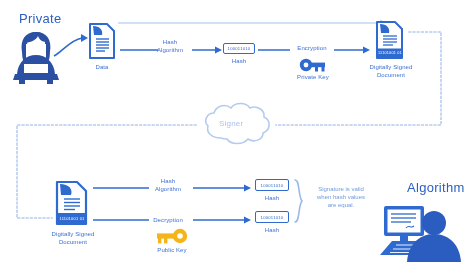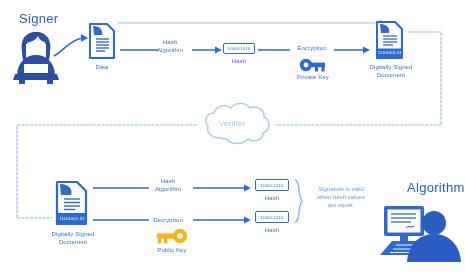--- a/index.html
+++ b/index.html
@@ -80,23 +80,23 @@
              C 10 38 5 32 7 26
              C 2 21 6 13 13 13
              C 15 6 24 3 30 8
              C 34 2 45 2 49 8
              C 56 5 64 10 63 17
              C 70 20 70 30 62 33
              C 62 40 53 43 47 39
              C 42 45 30 45 26 39
              C 24 39 22 39 20 38 Z" fill="none" stroke="#b5cbee" stroke-width="1.6"></path>
   </svg>
-  <div class="cloud-text" style="left:219px;top:119px;">Verifier</div>
-
-  <div class="actor-title" style="left:19px;top:11px;">Signer</div>
+  <div class="cloud-text" style="left:219px;top:119px;">Signer</div>
+
+  <div class="actor-title" style="left:19px;top:11px;">Private</div>
 
   <svg class="abs" style="left:12px;top:30px;" width="48" height="55">
     <g fill="#2b4fa2">
 
       <path d="M10 22 C 8 10 13 2 24 2 C 35 2 40 10 38 22
                C 37 26 34 28 34 24 L 34 14 L 14 14 L 14 24 C 14 28 11 26 10 22 Z"></path>
 
       <path d="M15 11 C 15 5 20 3 24 3 C 29 3 33 6 33 12
                C 33 20 29 25 24 25 C 19 25 15 19 15 11 Z" fill="#ffffff"></path>
 

